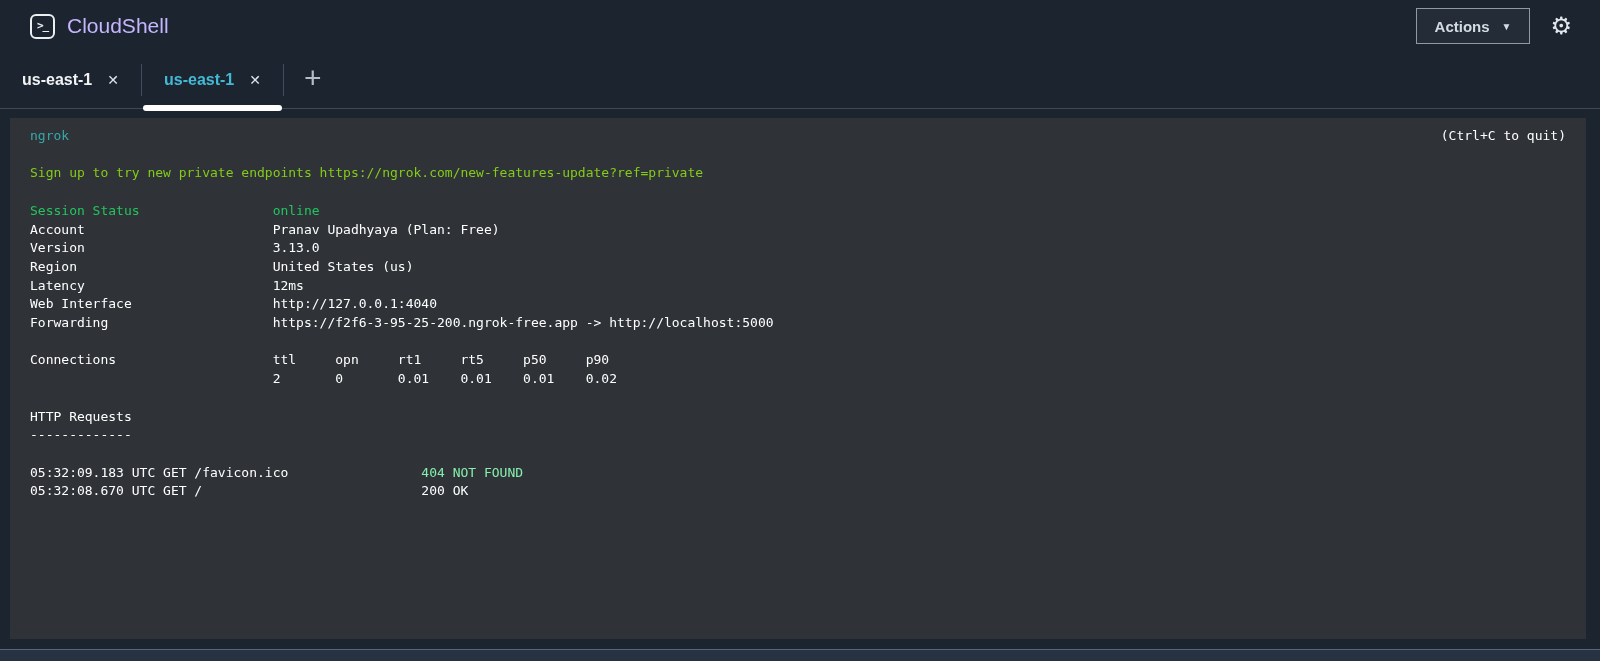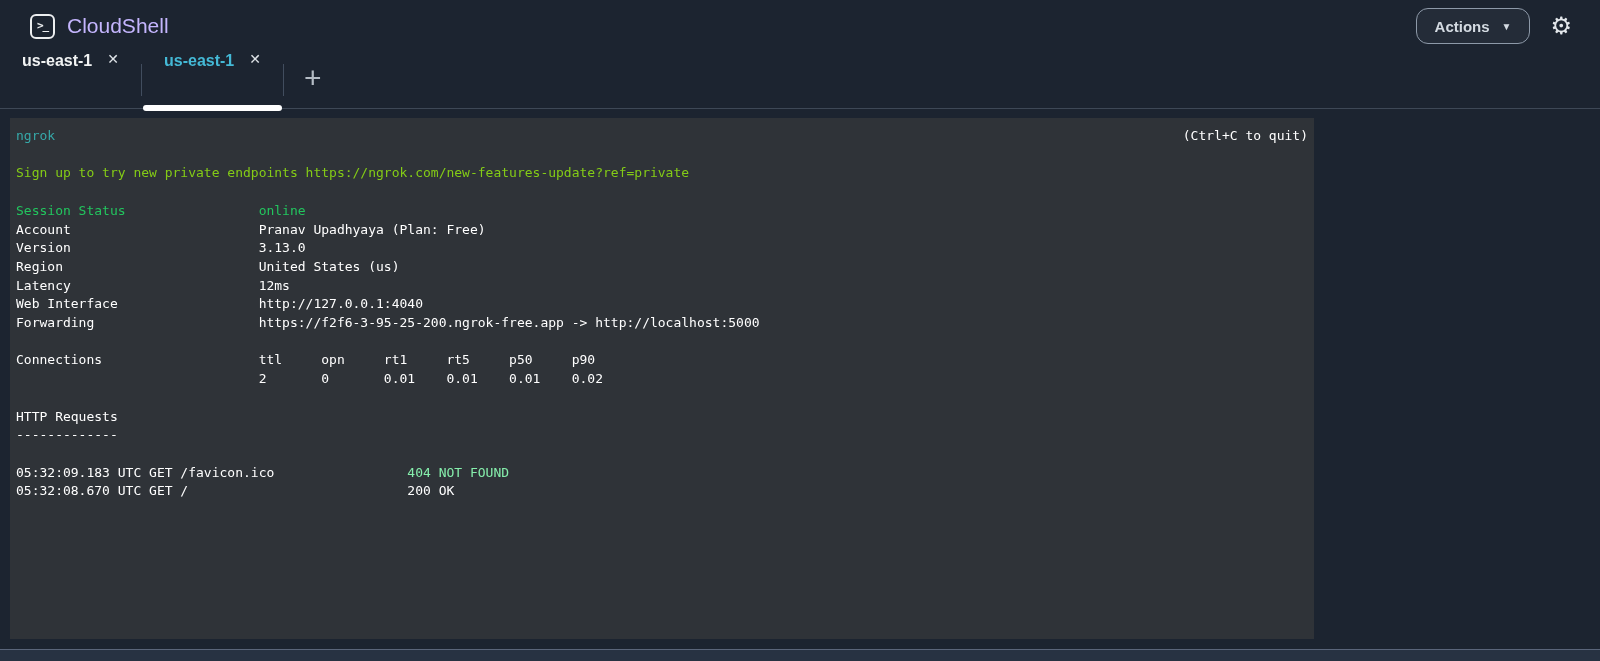--- a/index.html
+++ b/index.html
@@ -30,42 +30,42 @@
     letter-spacing: -1px; line-height: 1; padding-bottom: 2px;
   }
   .app-title {
     color: #c4b5fd; font-size: 21px; font-weight: 500;
     margin-left: 12px;
   }
   .header-spacer { flex: 1; }
   .actions-btn {
     height: 36px; padding: 0 18px;
     background: rgba(255,255,255,0.04);
-    border: 1px solid #8d99a8; border-radius: 12px;
+    border: 1px solid #8d99a8; border-radius: 0;
     color: #d4dbe2; font-size: 15px; font-weight: bold;
     font-family: "Liberation Sans", sans-serif;
     display: flex; align-items: center; gap: 12px;
     cursor: pointer;
   }
   .caret { font-size: 10px; line-height: 1; padding-top: 1px; }
   .gear {
     margin-left: 20px;
     color: #e3e7eb; font-size: 24px; line-height: 1;
     cursor: pointer;
   }
 
   
   .tabbar {
     position: absolute; top: 52px; left: 0; right: 0; height: 57px;
     display: flex; align-items: stretch;
     border-bottom: 1px solid #3e4856;
   }
   .tab {
     position: relative;
-    display: flex; 
+    display: flex; align-items: center;
     padding: 0 22px;
     cursor: pointer;
   }
   .tab-label { font-size: 16px; font-weight: bold; color: #f1f3f3; }
   .tab.active .tab-label { color: #44b9d6; }
   .tab.active::after {
     content: ""; position: absolute; left: 1px; right: 1px; bottom: -3px;
     height: 6px; background: #ffffff; border-radius: 3px;
   }
   .tab-close {
@@ -74,23 +74,23 @@
   }
   .tab-divider { width: 1px; background: #414d5e; margin: 12px 0; }
   .add-tab {
     background: none; border: none; cursor: pointer;
     color: #b4bcc5; font-size: 30px; font-weight: 300; line-height: 1;
     padding: 0 20px 4px 20px;
   }
 
   
   .terminal {
-    position: absolute; top: 118px; left: 10px; width: 1304px; height: 521px;
+    position: absolute; top: 118px; left: 10px; width: 1576px; height: 521px;
     background: #2f3338;
-    padding: 9px 6px;
+    padding: 9px 20px;
     font-family: "DejaVu Sans Mono", monospace;
     font-size: 13px; line-height: 18.7px;
     color: #e4e6e5;
     white-space: pre;
     overflow: hidden;
   }
   .term-line { white-space: pre; }
   .term-line.split { display: flex; justify-content: space-between; }
   .c-default { color: #ffffff; }
   .c-cyan    { color: #36a8a8; }

